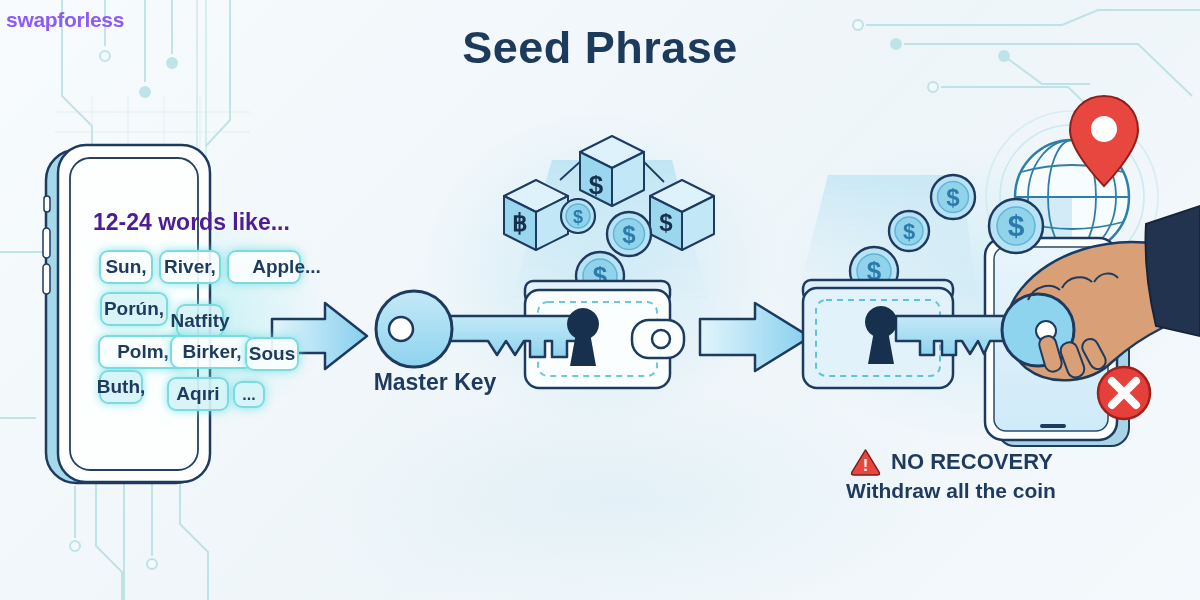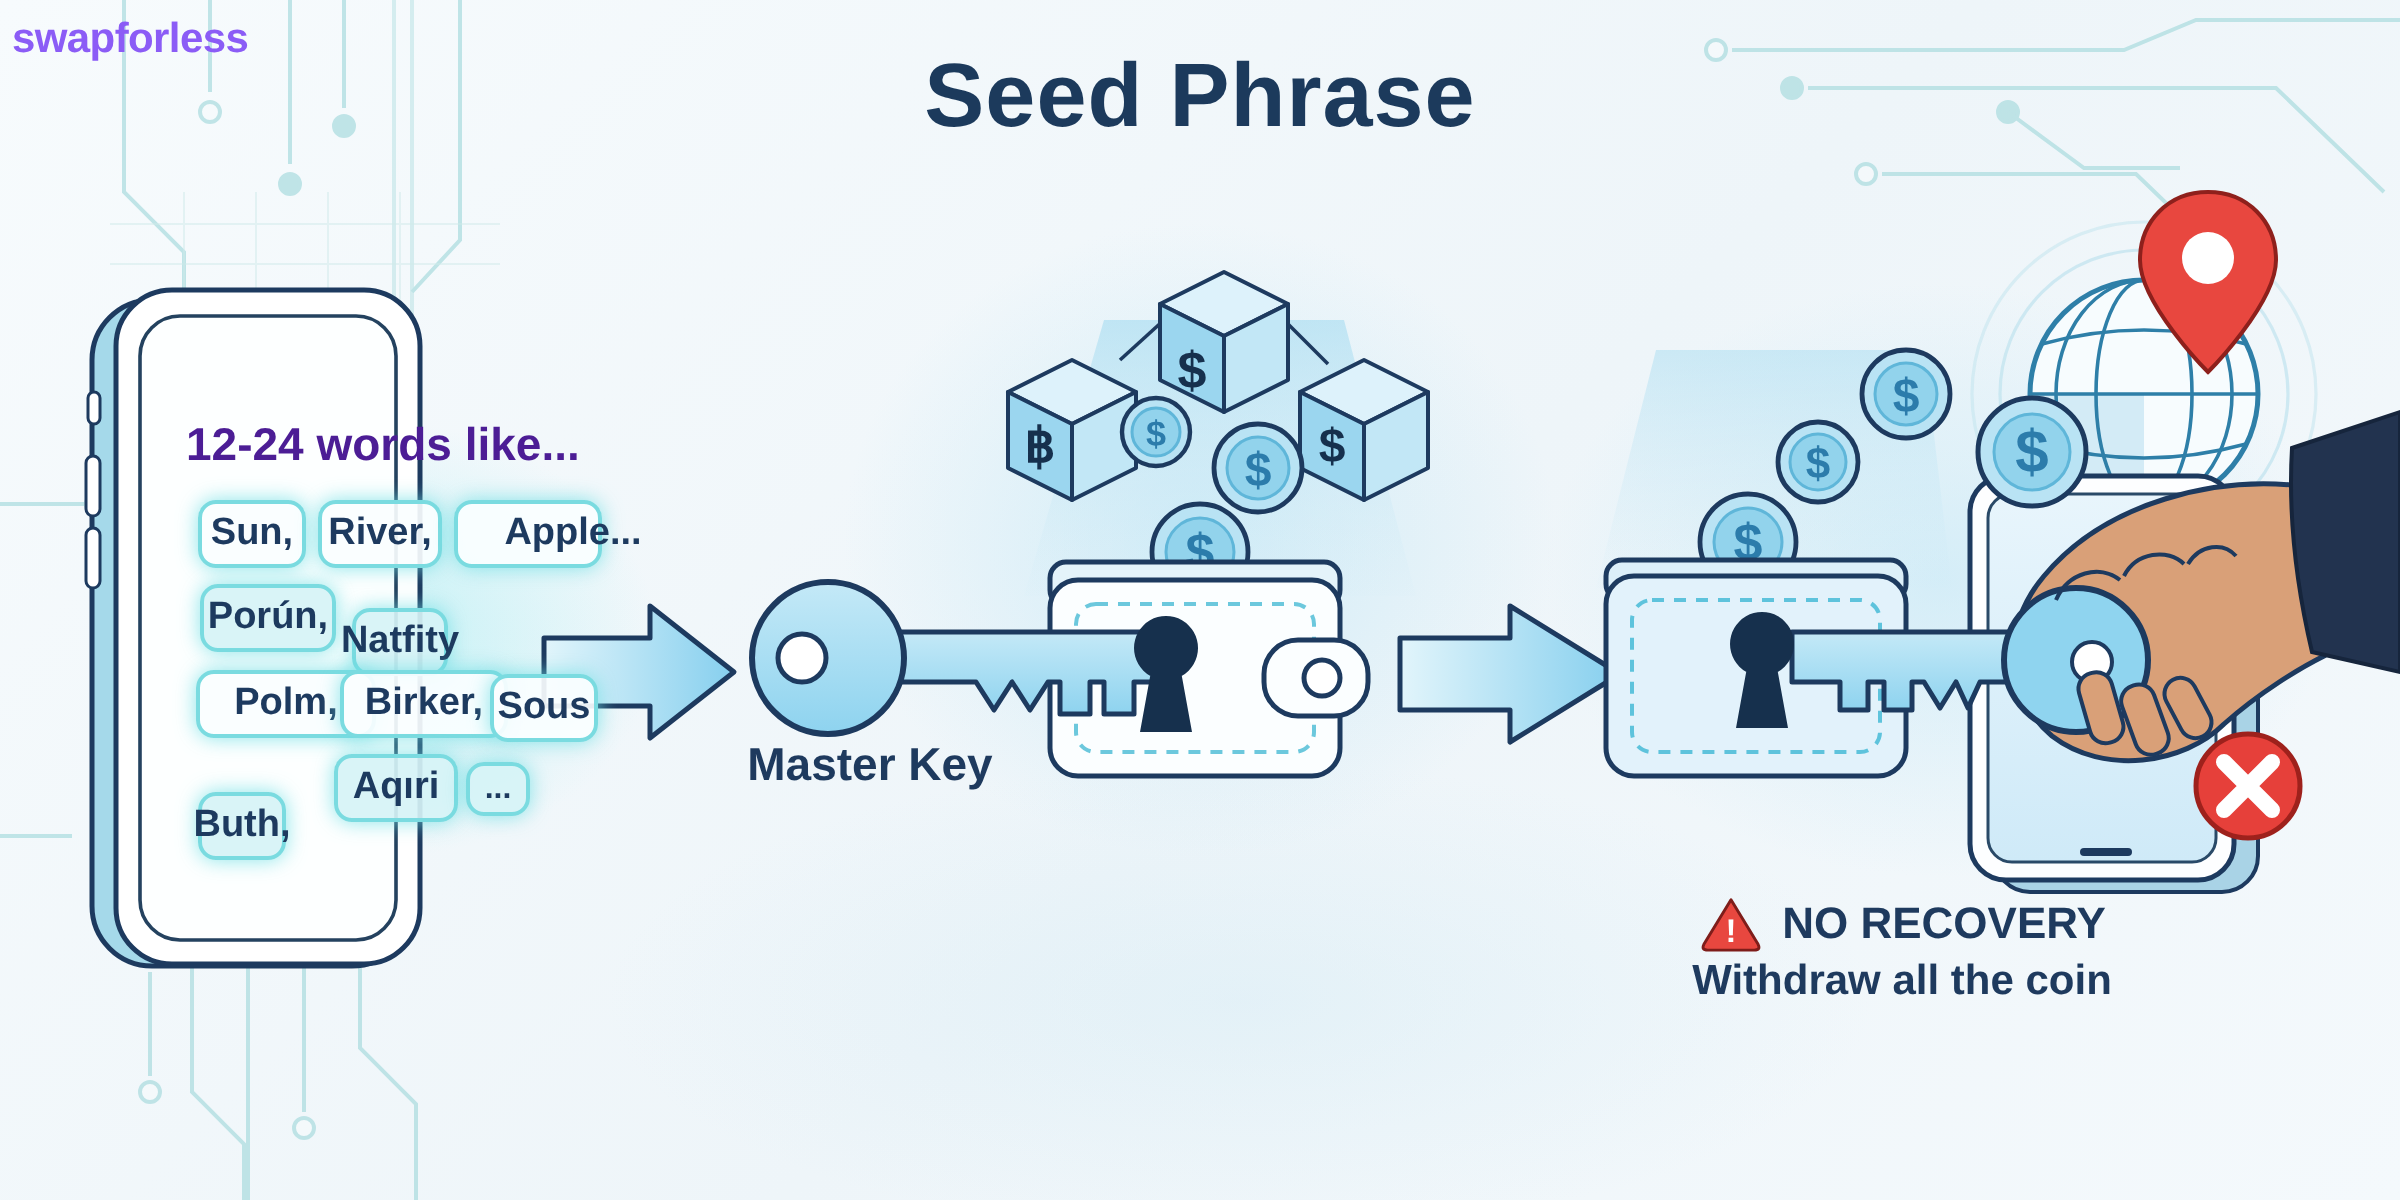--- a/index.html
+++ b/index.html
@@ -33,21 +33,21 @@
     white-space:nowrap;}
   .chip.tint{background:rgba(214,243,246,.92);}
   .c1{left:99px;top:250px;width:54px;}
   .c2{left:159px;top:250px;width:62px;}
   .c3{left:227px;top:250px;width:74px;padding-left:45px;}
   .c4{left:100px;top:292px;width:68px;}
   .c5{left:176px;top:292px;width:48px;margin-top:12px;}
   .c6{left:98px;top:335px;width:90px;}
   .c7{left:170px;top:335px;width:84px;}
   .c8{left:245px;top:337px;width:54px;}
-  .c9{left:99px;top:396px;width:44px;}
+  .c9{left:99px;top:370px;width:44px;}
   .c10{left:167px;top:377px;width:62px;}
   .c11{left:233px;top:381px;width:32px;height:27px;font-size:16px;}
   .master-key-label{position:absolute;left:362px;top:369px;width:146px;
     text-align:center;font-size:23px;font-weight:bold;color:#1e3a5e;}
   .warning{position:absolute;left:786px;top:447px;width:330px;text-align:center;
     color:#1e3a5e;}
   .warning .line1{display:flex;align-items:center;justify-content:center;gap:9px;
     font-size:22px;font-weight:bold;}
   .warning .line2,.warning .line3{font-size:21px;font-weight:600;line-height:27px;}
   .warn-tri{width:33px;height:30px;flex:0 0 auto;}

